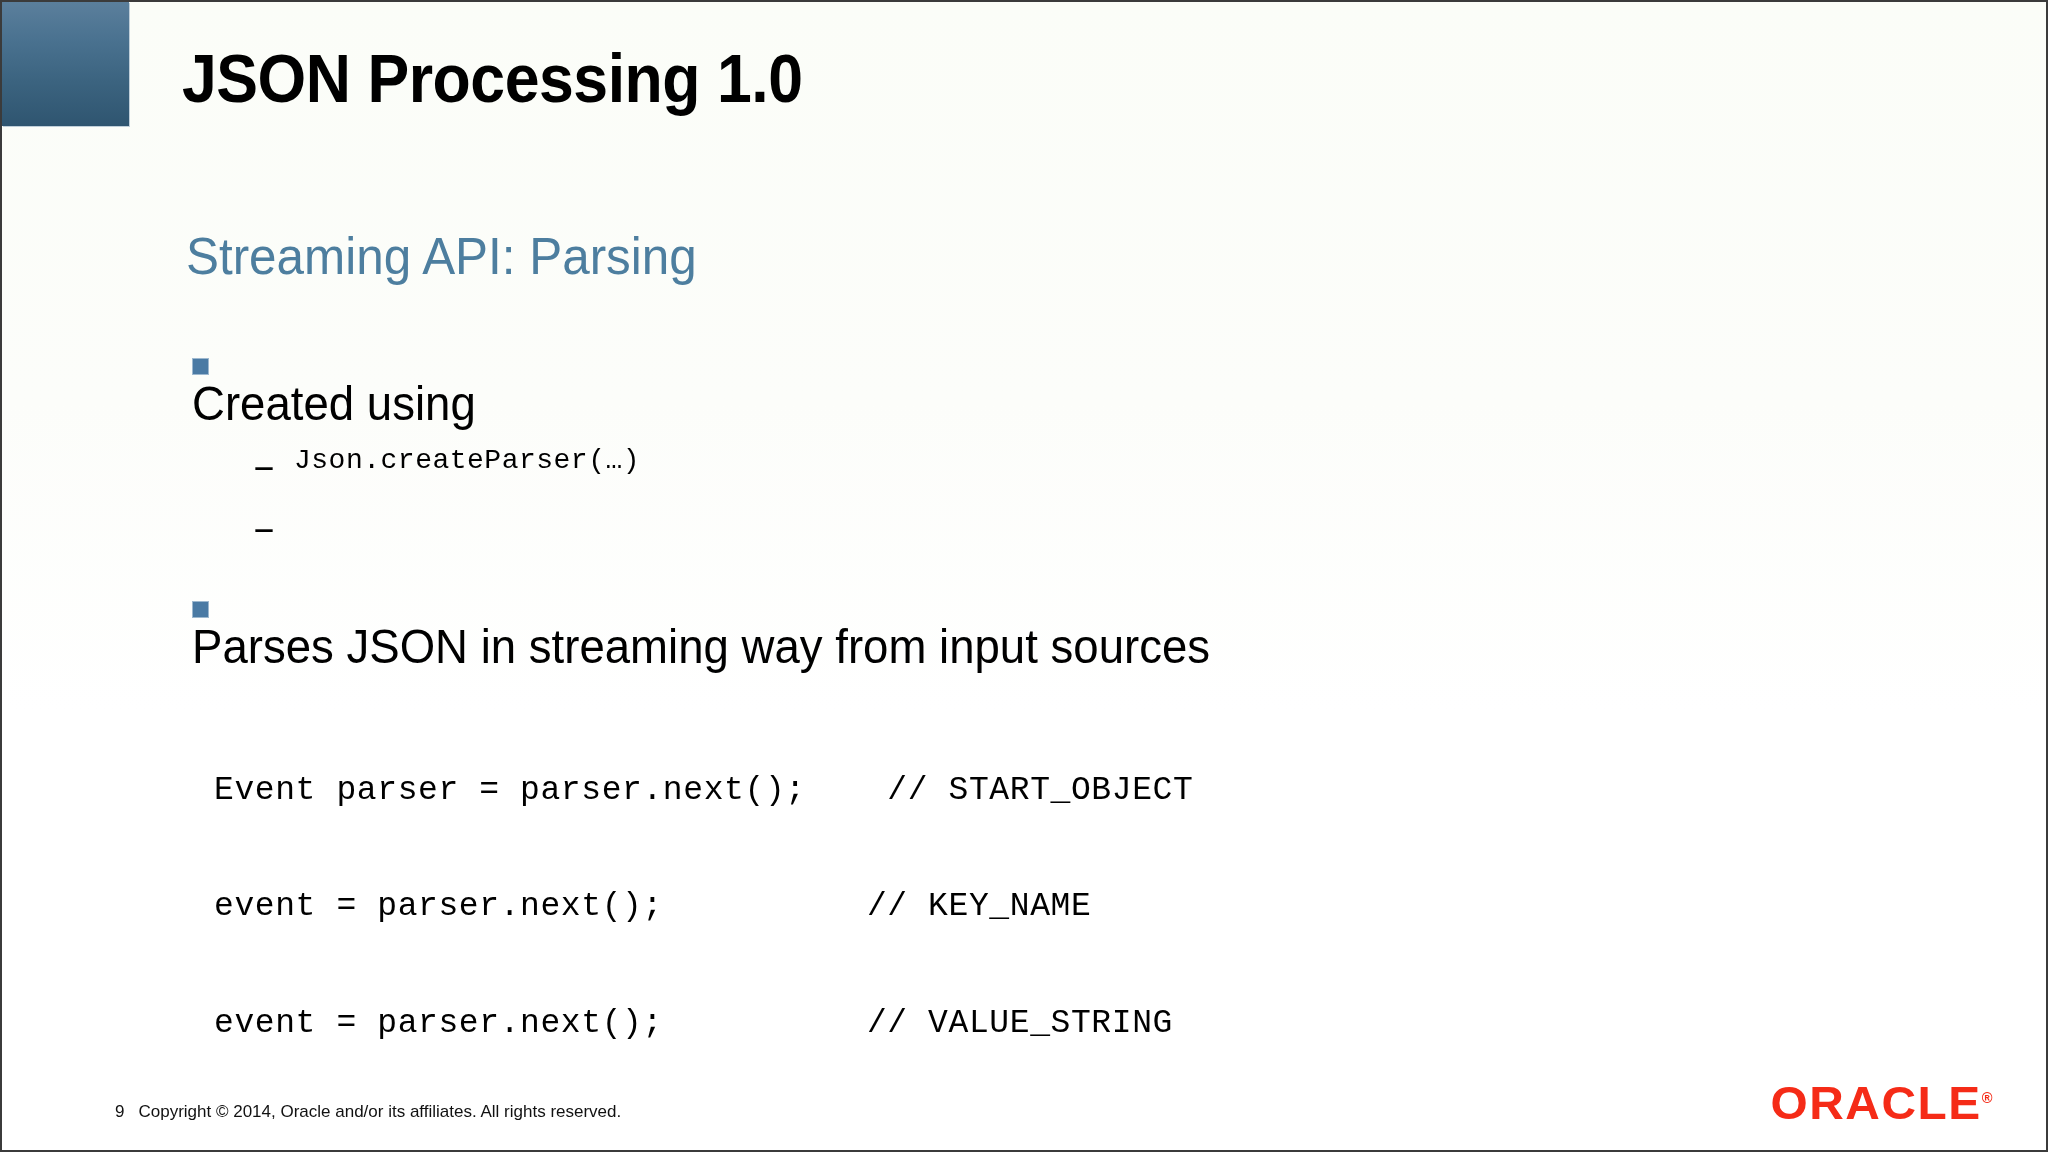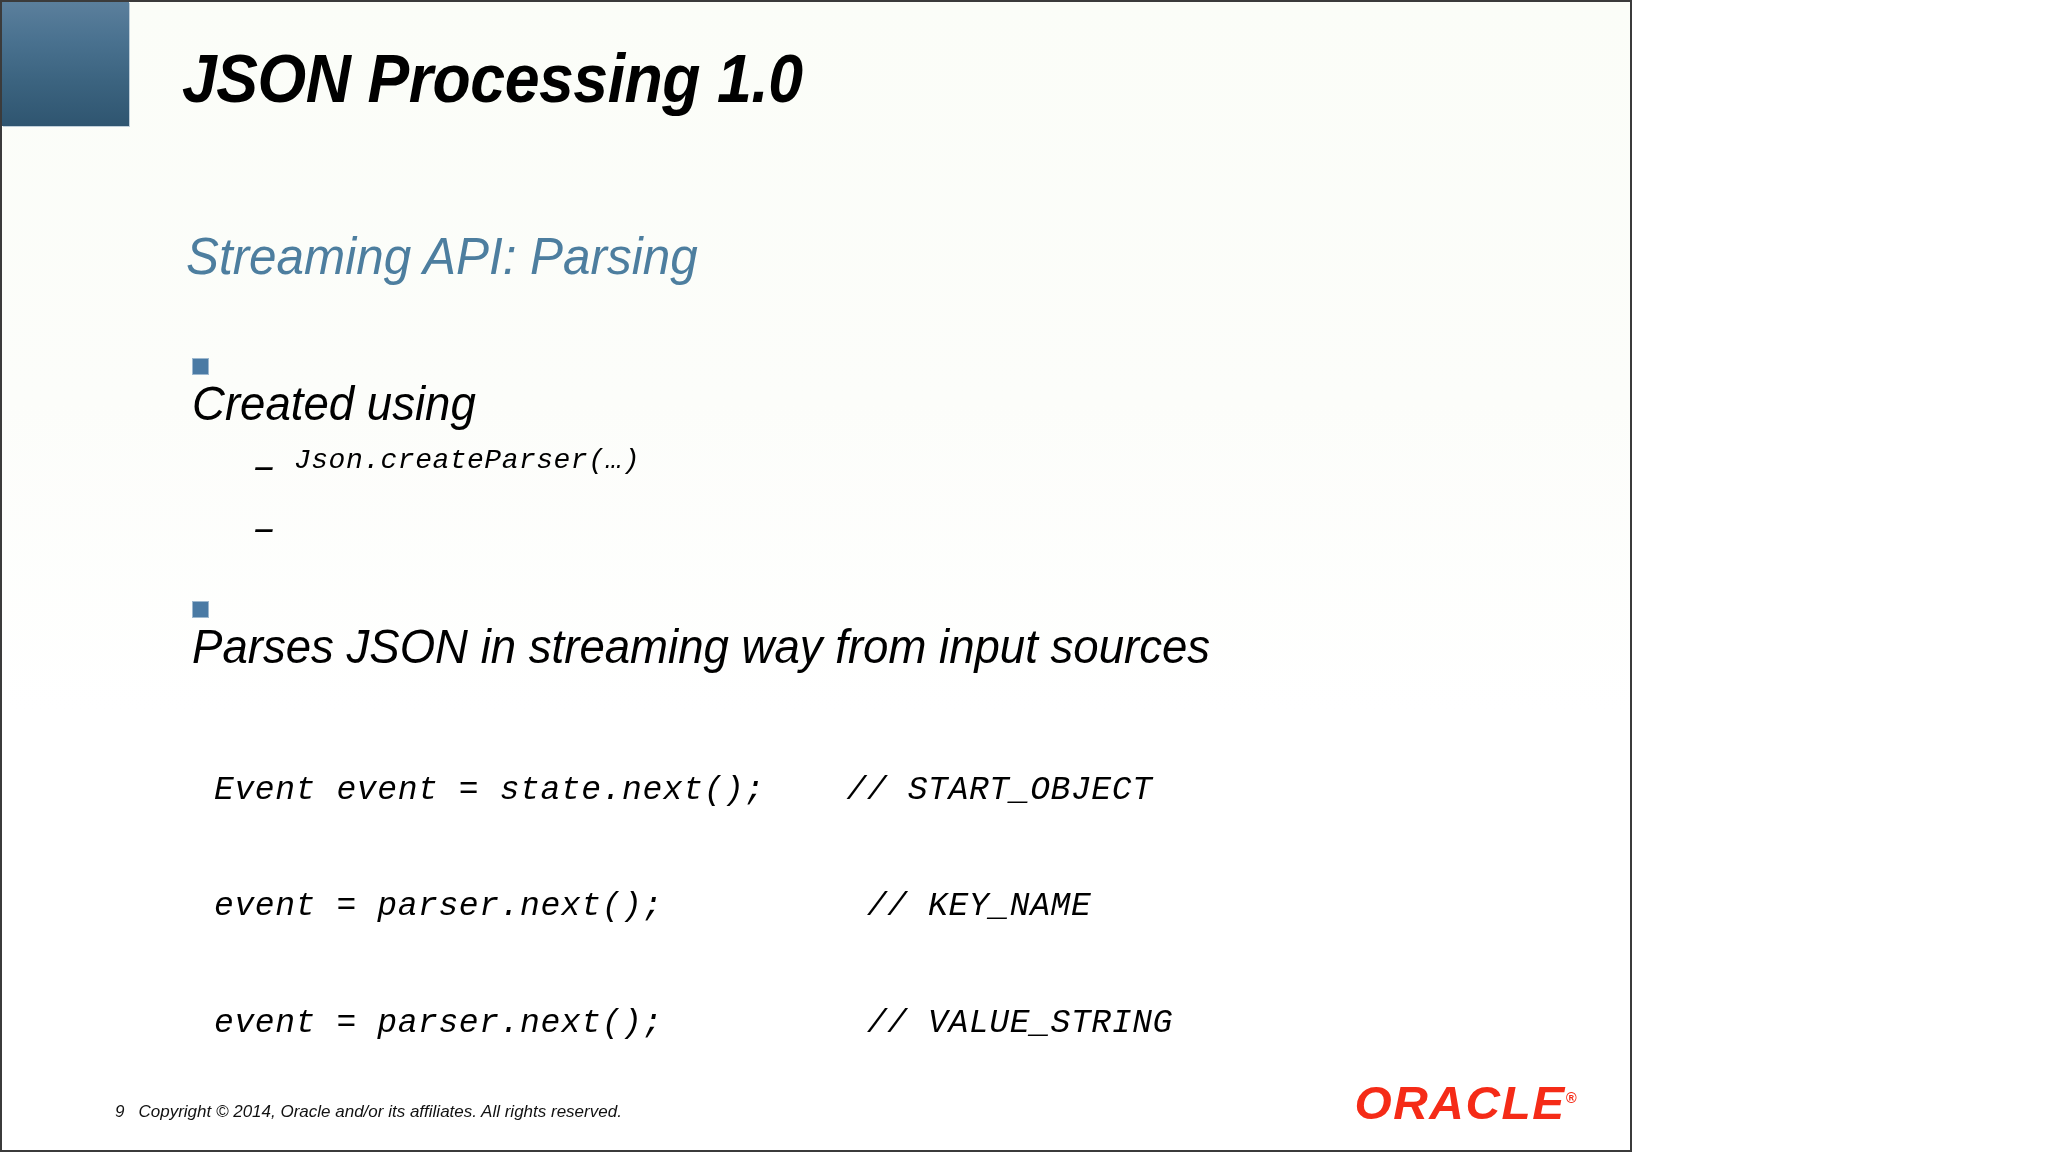--- a/index.html
+++ b/index.html
@@ -3,28 +3,27 @@
 <meta charset="utf-8">
 <style>
   html, body {
     margin: 0;
     padding: 0;
     background: #ffffff;
   }
 
   #slide {
     position: relative;
-    width: 1632px;
+    width: 2048px;
     height: 1152px;
     box-sizing: border-box;
     border: 2px solid #3b3b3b;
     background: linear-gradient(to bottom, #fbfdf8 0%, #fcfdfa 35%, #ffffff 62%, #ffffff 100%);
     overflow: hidden;
     font-family: "Liberation Sans", sans-serif;
-    font-style: italic;
   }
 
   
   .logo-block {
     position: absolute;
     left: 0;
     top: 0;
     width: 127px;
     height: 124px;
     background: linear-gradient(to bottom, #5b7f9c 0%, #4a7290 30%, #3b637f 65%, #2f5570 100%);
@@ -196,21 +195,21 @@
     <div class="gap-m"></div>
 
     <div class="bullet-row">
       <span class="bullet-marker"></span>
       <span class="bullet-text">Parses JSON in streaming way from input sources</span>
     </div>
 
     <div class="gap-m"></div>
 
     <div class="code-block">
-      <div>Event event = state.next();    // START_OBJECT</div>
+      <div>Event parser = parser.next();    // START_OBJECT</div>
       <div>event = parser.next();          // KEY_NAME</div>
       <div>event = parser.next();          // VALUE_STRING</div>
     </div>
 
     <div class="gap-l"></div>
 
     <div class="bullet-row">
       <span class="bullet-marker"></span>
       <span class="bullet-text">Parser state events</span>
     </div>

